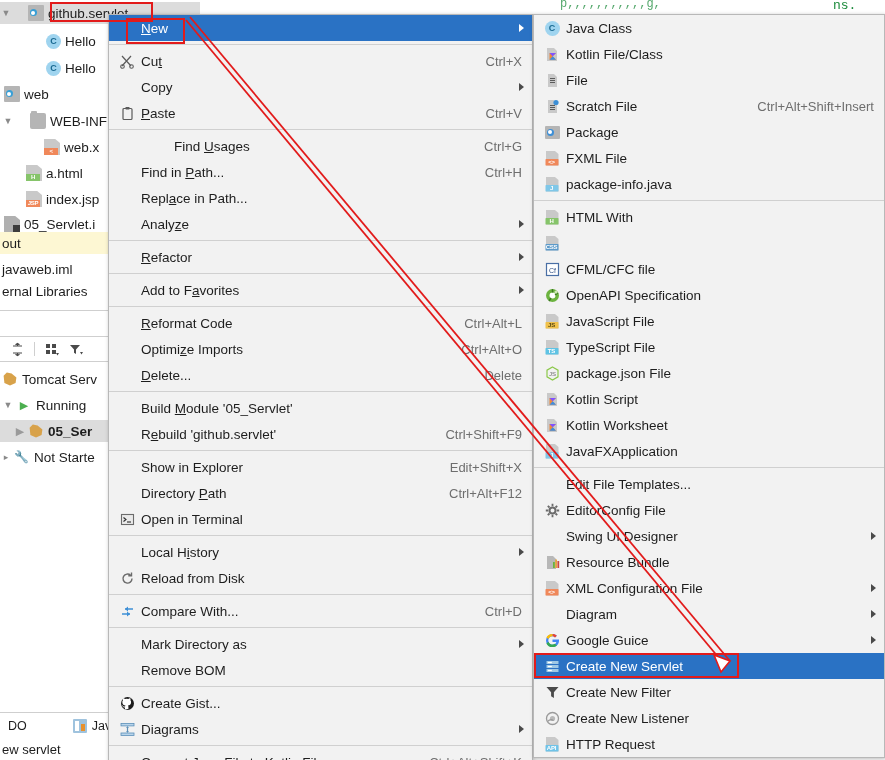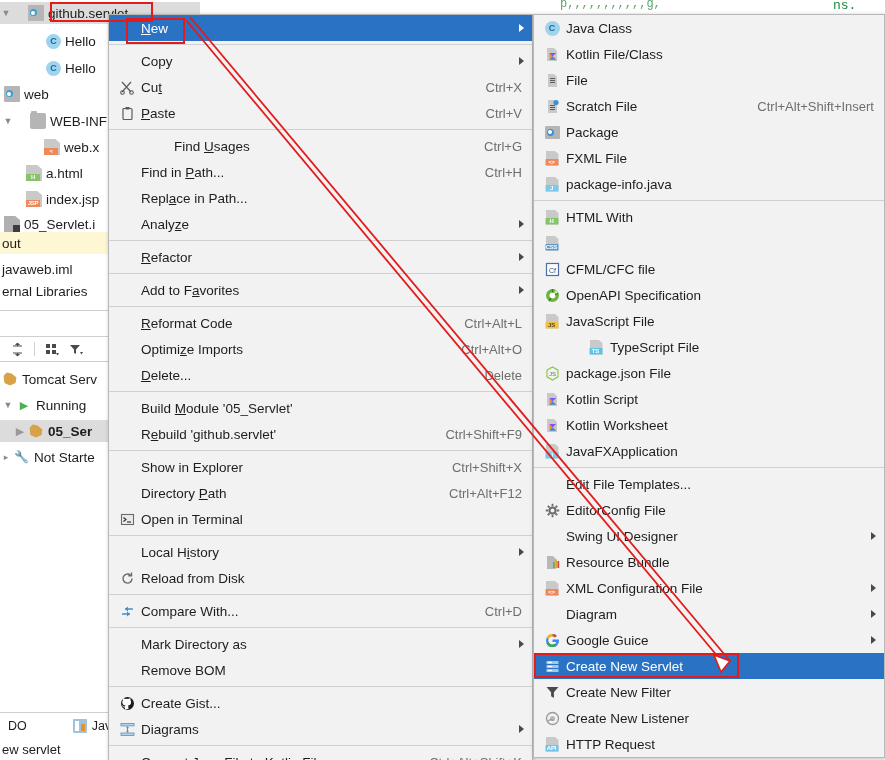--- a/index.html
+++ b/index.html
@@ -252,35 +252,35 @@
   </div>
 
   <div class="menu" id="ctxmenu" style="left:108px;top:14px;width:425px;">
       <div class="mi sel" style="height: 26px;">
         <span class="mic"></span>
         <span class="mlabel"><span><span class="u">N</span>ew</span></span>
         <span class="marrow"></span>
       </div>
       <div class="msep"></div>
       <div class="mi" style="height: 26px;">
-        <span class="mic"></span>
-        <span class="mlabel">Copy</span>
-        <span class="marrow"></span>
-      </div>
-      <div class="mi" style="height: 26px;">
         <span class="mic">
           <svg width="15" height="15" viewBox="0 0 15 15">
             <path d="M2 2 L11 12 M11 2 L2 12" stroke="#5b5b5b" stroke-width="1.2" fill="none"></path>
             <circle cx="2.5" cy="12.5" r="1.8" stroke="#5b5b5b" fill="none" stroke-width="1.1"></circle>
             <circle cx="11.5" cy="12.5" r="1.8" stroke="#5b5b5b" fill="none" stroke-width="1.1"></circle>
           </svg>
         </span>
         <span class="mlabel"><span>Cu<span class="u">t</span></span></span>
         <span class="macc">Ctrl+X</span>
       </div>
+      <div class="mi" style="height: 26px;">
+        <span class="mic"></span>
+        <span class="mlabel">Copy</span>
+        <span class="marrow"></span>
+      </div>
       <div class="mi" style="height: 26px; justify-content: center;">
         <span class="mic">
           <svg width="15" height="15" viewBox="0 0 15 15">
             <rect x="3" y="2.5" width="9" height="11" rx="1" stroke="#5b5b5b" fill="none" stroke-width="1.2"></rect>
             <rect x="5.5" y="1" width="4" height="2.4" rx="0.6" fill="#5b5b5b"></rect>
           </svg>
         </span>
         <span class="mlabel"><span><span class="u">P</span>aste</span></span>
         <span class="macc">Ctrl+V</span>
       </div>
@@ -339,21 +339,21 @@
       </div>
       <div class="mi" style="height: 26px;">
         <span class="mic"></span>
         <span class="mlabel"><span>R<span class="u">e</span>build 'github.servlet'</span></span>
         <span class="macc">Ctrl+Shift+F9</span>
       </div>
       <div class="msep"></div>
       <div class="mi" style="height: 26px;">
         <span class="mic"></span>
         <span class="mlabel">Show in Explorer</span>
-        <span class="macc">Ctrl+Shift+X</span>
+        <span class="macc">Edit+Shift+X</span>
       </div>
       <div class="mi" style="height: 26px;">
         <span class="mic"></span>
         <span class="mlabel"><span>Directory <span class="u">P</span>ath</span></span>
         <span class="macc">Ctrl+Alt+F12</span>
       </div>
       <div class="mi" style="height: 26px;">
         <span class="mic">
           <svg width="15" height="15" viewBox="0 0 15 15">
             <rect x="1.5" y="2.5" width="12" height="10" stroke="#6b6b6b" fill="#eaeaea" stroke-width="1.1"></rect>
@@ -532,21 +532,21 @@
         <span class="mlabel">OpenAPI Specification</span>
       </div>
       <div class="mi" style="height: 26px;">
         <span class="mic">
           <span class="docbase">
             <span class="tg" style="background: rgb(240, 193, 75); color: rgb(90, 74, 18);">JS</span>
           </span>
         </span>
         <span class="mlabel">JavaScript File</span>
       </div>
-      <div class="mi" style="height: 26px; margin-left: 44px;">
+      <div class="mi" style="height: 26px;">
         <span class="mic">
           <span class="docbase">
             <span class="tg" style="background: rgb(95, 195, 228); color: rgb(255, 255, 255);">TS</span>
           </span>
         </span>
         <span class="mlabel">TypeScript File</span>
       </div>
       <div class="mi" style="height: 26px;">
         <span class="mic">
           <svg width="15" height="15" viewBox="0 0 15 15">

